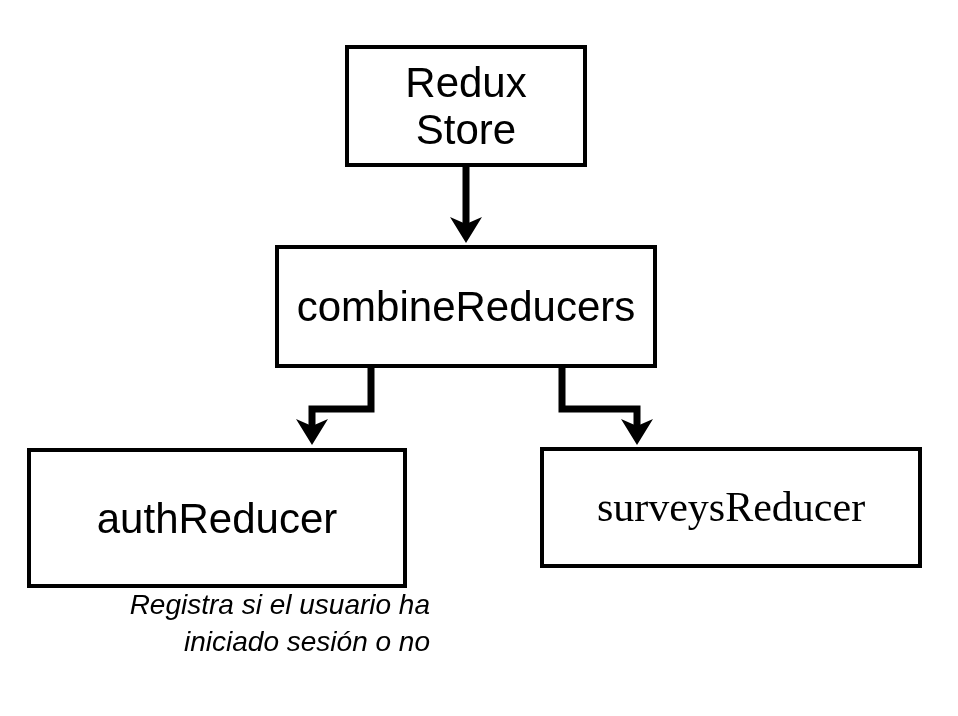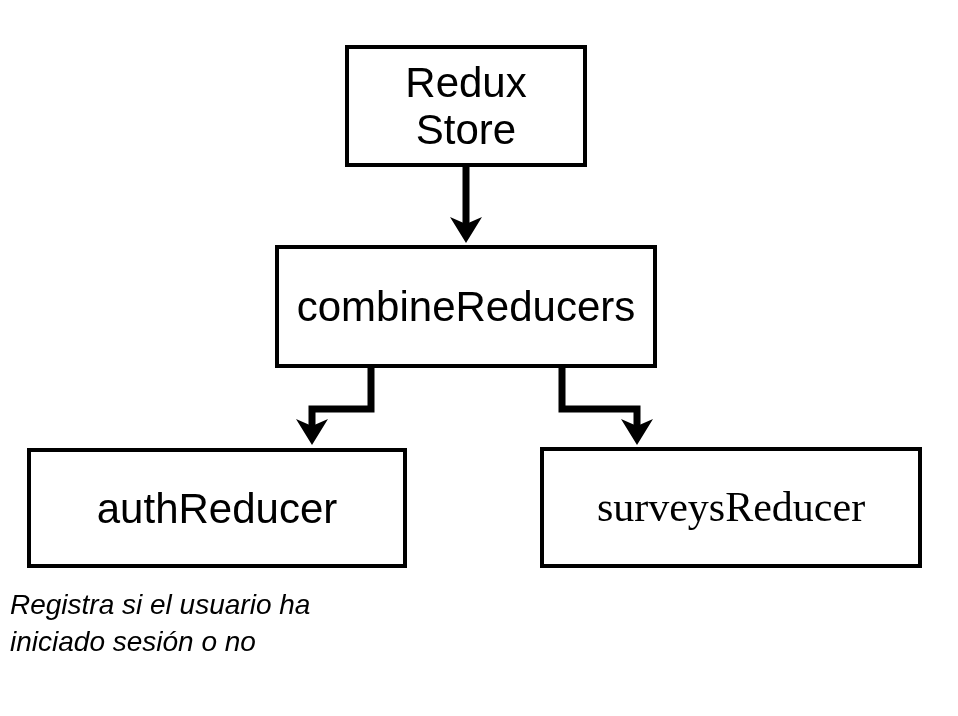--- a/index.html
+++ b/index.html
@@ -34,29 +34,29 @@
   }
   .node-label {
     font-size: 42px;
     line-height: 47px;
     color: #000000;
     white-space: pre-line;
     letter-spacing: 0px;
   }
   .node-redux-store    { left: 345px; top: 45px;  width: 242px; height: 122px; }
   .node-combine        { left: 275px; top: 245px; width: 382px; height: 123px; }
-  .node-auth           { left: 27px;  top: 448px; width: 380px; height: 120px; }
+  .node-auth           { left: 27px;  top: 448px; width: 380px; height: 140px; }
   .node-surveys        { left: 540px; top: 447px; width: 382px; height: 121px; font-family: Liberation Serif, serif; }
   .caption {
     position: absolute;
     font-style: italic;
     font-size: 28px;
     line-height: 37px;
     color: #000000;
-    text-align: left;
+    text-align: right;
     white-space: pre-line;
   }
   .caption-auth    { left: 10px;  top: 586px; width: 420px; }
   .caption-surveys { left: 521px; top: 586px; width: 430px; }
 </style>
 </head>
 <body>
 
 <div class="canvas">
 

